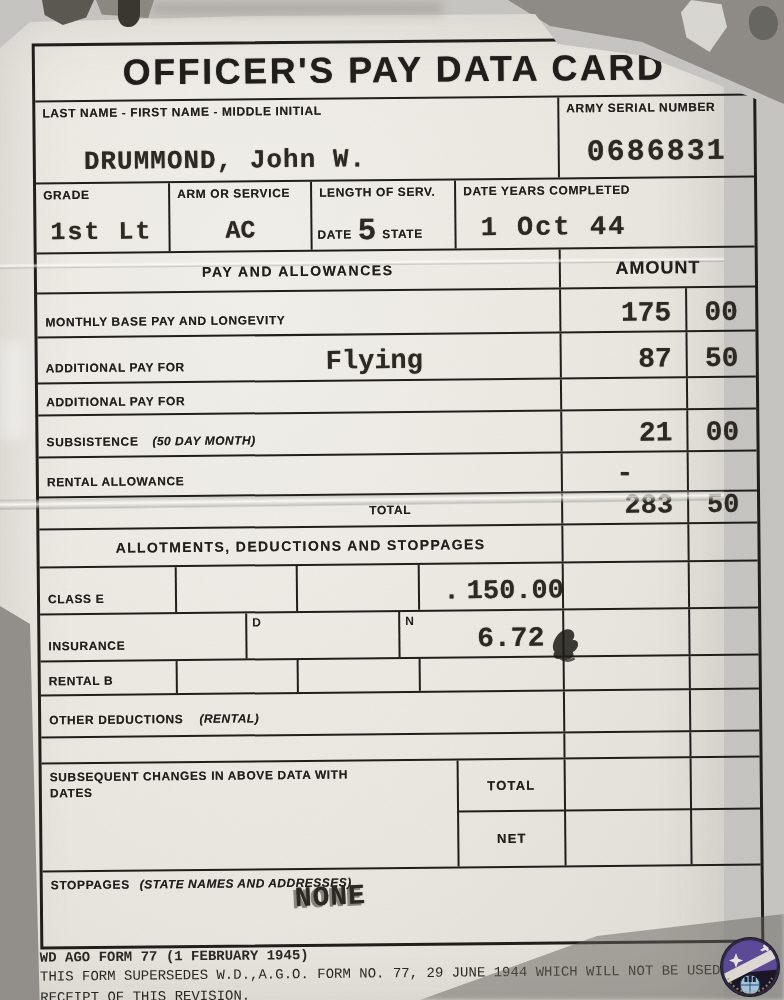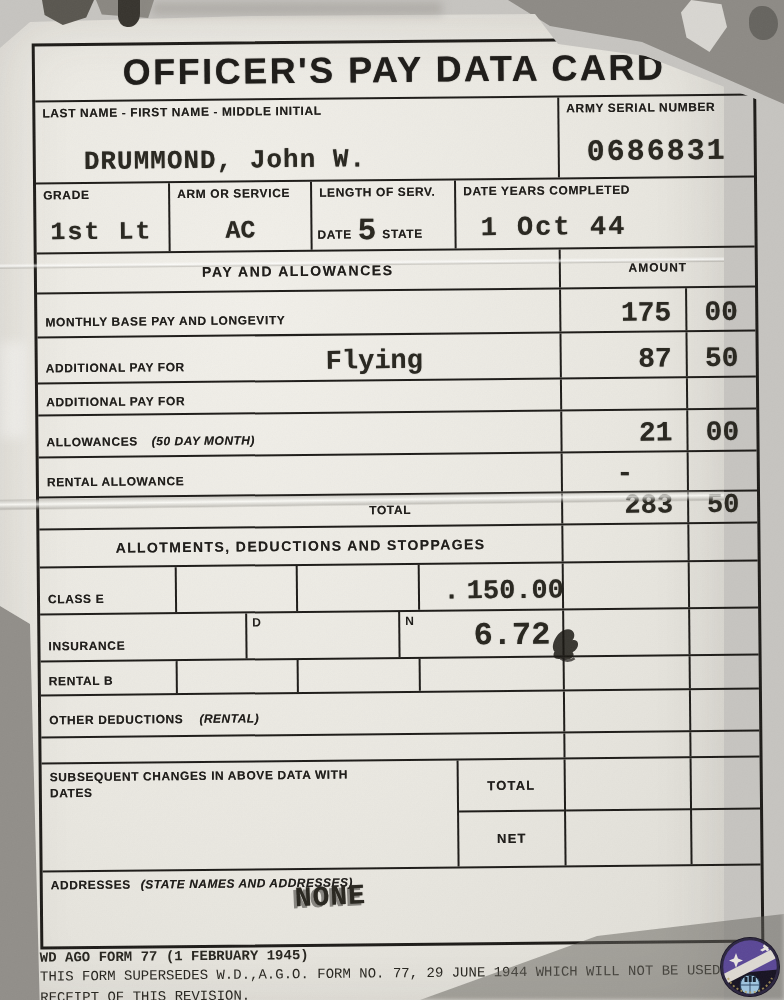--- a/index.html
+++ b/index.html
@@ -63,33 +63,33 @@
   .r-grade{height:70px;}
   .grade-val{position:absolute;left:14px;bottom:5px;font-size:25px;letter-spacing:2px;}
   .arm-val{position:absolute;left:0;right:0;bottom:5px;text-align:center;font-size:25px;}
   .len-wrap{position:absolute;left:5px;right:2px;bottom:5px;display:flex;align-items:flex-end;}
   .len-big{font-size:31px;line-height:.8;margin:0 6px;}
   .len-small{padding-bottom:3px;}
   .date-val{position:absolute;left:0;right:0;bottom:5px;text-align:center;
     font-size:27px;letter-spacing:2px;}
   .r-payhdr{height:40px;}
   .payhdr-lbl{font-size:14px;letter-spacing:1.6px;}
-  .amount-lbl{font-size:12px;letter-spacing:1px;}
+  .amount-lbl{font-size:18px;letter-spacing:1px;}
   .r-p1{height:44px;}.r-p2{height:46px;}.r-p3{height:32px;}
   .r-p4{height:42px;}.r-p5{height:40px;}.r-ptotal{height:32px;}
   .flying-val{position:absolute;left:288px;bottom:3px;font-size:27px;}
   .total-lbl{position:absolute;left:330px;top:8px;}
   .r-allothdr{height:38px;}
   .allot-lbl{font-size:14px;letter-spacing:1.4px;}
   .r-ce{height:47px;}.r-ins{height:47px;}.r-cb{height:34px;}
   .ce-1{width:137px;}.ce-2{width:121px;}.ce-3{width:122px;}.ce-4{width:144px;}
   .ins-1{width:207px;}.ins-2{width:153px;}.ins-3{width:164px;}
   .ce-typed{position:absolute;right:-2px;bottom:3px;font-size:27px;display:flex;align-items:flex-end;}
   .stray-dot{margin-right:7px;}
-  .ins-typed{position:absolute;right:12px;bottom:2px;font-size:32px;}
+  .ins-typed{position:absolute;right:18px;bottom:2px;font-size:28px;}
   .scribble{position:absolute;right:-18px;bottom:-8px;}
   .corner-lbl{position:absolute;left:5px;top:2px;font-size:12px;font-weight:700;}
   .r-od{height:42px;}
   .r-empty{height:26px;}
   .r-subq{height:108px;}
   .sub-a{width:417px;}
   .sub-b{width:107px;}
   .sub-label{padding:5px 0 0 8px;max-width:330px;line-height:1.35;}
   .half{height:52px;border-bottom:2px solid #1d1b18;box-sizing:border-box;
     display:flex;align-items:center;justify-content:center;}
@@ -209,21 +209,21 @@
         <div class="cell grow">
           <div class="lbl lbl-bottom" style="bottom:5px">ADDITIONAL PAY FOR</div>
         </div>
         <div class="cell w-dollars"></div>
         <div class="cell w-cents noline"></div>
       </div>
 
       <div class="row r-p4">
         <div class="cell grow">
           <div class="lbl lbl-bottom">
-            <span>ALLOWANCES</span>
+            <span>SUBSISTENCE</span>
             <span class="note" style="margin-left:10px">(50 DAY MONTH)</span>
           </div>
         </div>
         <div class="cell w-dollars typed amt">21</div>
         <div class="cell w-cents typed amt-c noline">00</div>
       </div>
 
       <div class="row r-p5">
         <div class="cell grow">
           <div class="lbl lbl-bottom">RENTAL ALLOWANCE</div>
@@ -329,21 +329,21 @@
         </div>
         <div class="cell w-cents noline">
           <div class="half"></div>
           <div class="half2"></div>
         </div>
       </div>
 
       <div class="row r-dep last">
         <div class="cell grow noline">
           <div class="lbl dep-line">
-            <span>ADDRESSES</span>
+            <span>STOPPAGES</span>
             <span class="note" style="margin-left:6px">(STATE NAMES AND ADDRESSES)</span>
           </div>
           <div class="typed none-val">NONE</div>
         </div>
       </div>
 
     </div>
 
     <div class="abs crease1"></div>
     <div class="abs crease2"></div>

